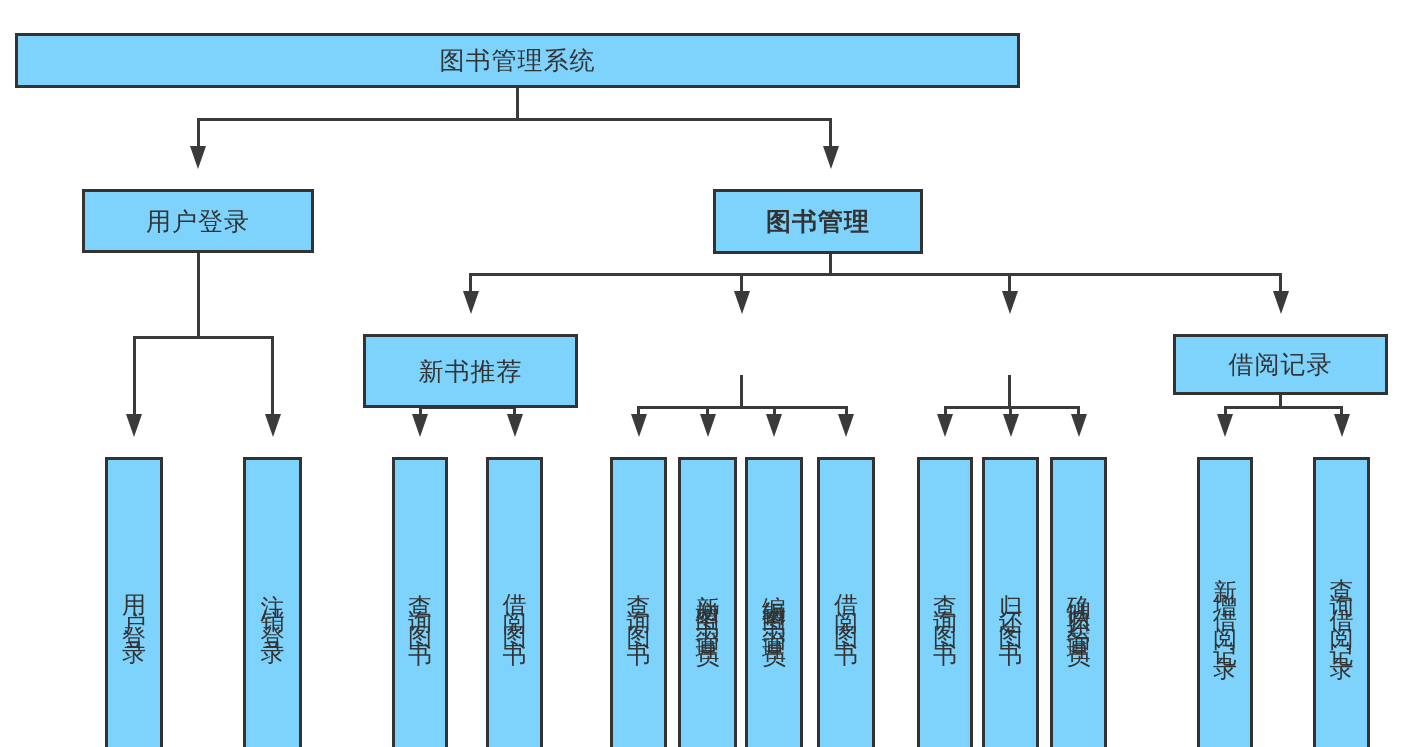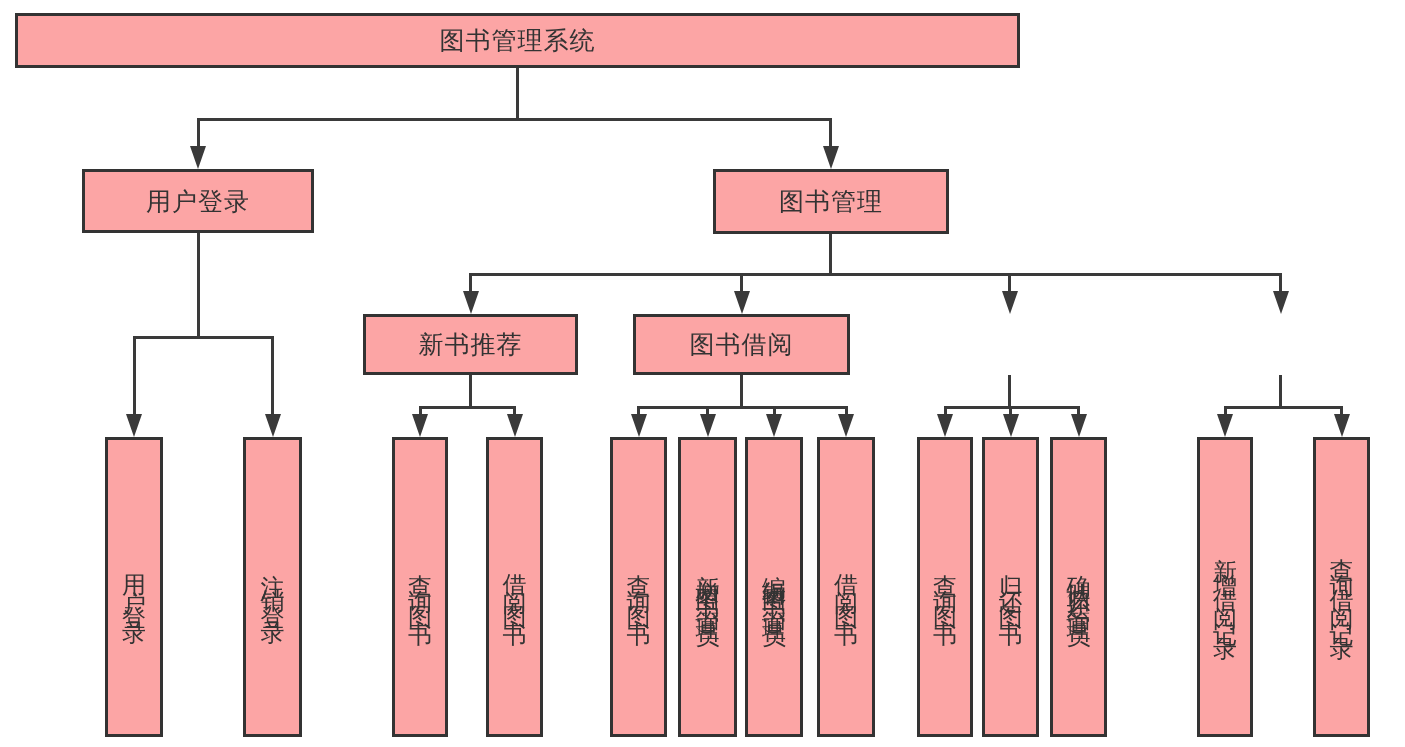--- a/index.html
+++ b/index.html
@@ -7,27 +7,28 @@
     position: relative;
     width: 1405px;
     height: 747px;
     background: #ffffff;
     overflow: hidden;
     font-family: "Liberation Sans", sans-serif;
   }
   .node {
     position: absolute;
     box-sizing: border-box;
-    background: #fca5a5;
+    background: #7dd3fc;
     border: 3px solid #333333;
     display: flex;
     align-items: center;
     justify-content: center;
     color: #333333;
     z-index: 2;
+    margin-top: 20px;
   }
   .node-h {
     font-size: 25px;
     letter-spacing: 1px;
     white-space: nowrap;
   }
   .node-v {
     font-size: 24px;
     writing-mode: vertical-rl;
     text-orientation: mixed;
@@ -62,28 +63,28 @@
 </head>
 <body>
 
 <div id="canvas">
 <div class="node node-h" style="left: 15px; top: 13px; width: 1005px; height: 55px; border-color: rgb(51, 51, 51); color: rgb(51, 51, 51);">
       <span>图书管理系统</span>
     </div>
     <div class="node node-h" style="left: 82px; top: 169px; width: 232px; height: 64px; border-color: rgb(51, 51, 51); color: rgb(51, 51, 51);">
       <span>用户登录</span>
     </div>
-    <div class="node node-h" style="left: 713px; top: 169px; width: 236px; height: 65px; border-color: rgb(51, 51, 51); color: rgb(51, 51, 51);">
+    <div class="node node-h" style="left: 713px; top: 169px; width: 210px; height: 65px; border-color: rgb(51, 51, 51); color: rgb(51, 51, 51); font-weight: bold;">
       <span>图书管理</span>
     </div>
-    <div class="node node-h" style="left: 363px; top: 314px; width: 215px; height: 61px; border-color: rgb(51, 51, 51); color: rgb(51, 51, 51);">
+    <div class="node node-h" style="left: 363px; top: 314px; width: 215px; height: 74px; border-color: rgb(51, 51, 51); color: rgb(51, 51, 51);">
       <span>新书推荐</span>
     </div>
-    <div class="node node-h" style="left: 633px; top: 314px; width: 217px; height: 61px; border-color: rgb(51, 51, 51); color: rgb(51, 51, 51);">
-      <span>图书借阅</span>
+    <div class="node node-h" style="left: 1173px; top: 314px; width: 215px; height: 61px; border-color: rgb(51, 51, 51); color: rgb(51, 51, 51);">
+      <span>借阅记录</span>
     </div>
     <div class="node node-v" style="left: 105px; top: 437px; width: 58px; height: 300px; border-color: rgb(51, 51, 51); color: rgb(51, 51, 51);">
       <span style="letter-spacing: 16px;">用户登录</span>
     </div>
     <div class="node node-v" style="left: 243px; top: 437px; width: 59px; height: 300px; border-color: rgb(51, 51, 51); color: rgb(51, 51, 51);">
       <span style="letter-spacing: 16px;">注销登录</span>
     </div>
     <div class="node node-v" style="left: 392px; top: 437px; width: 56px; height: 300px; border-color: rgb(51, 51, 51); color: rgb(51, 51, 51);">
       <span style="letter-spacing: 16px;">查询图书</span>
     </div>

